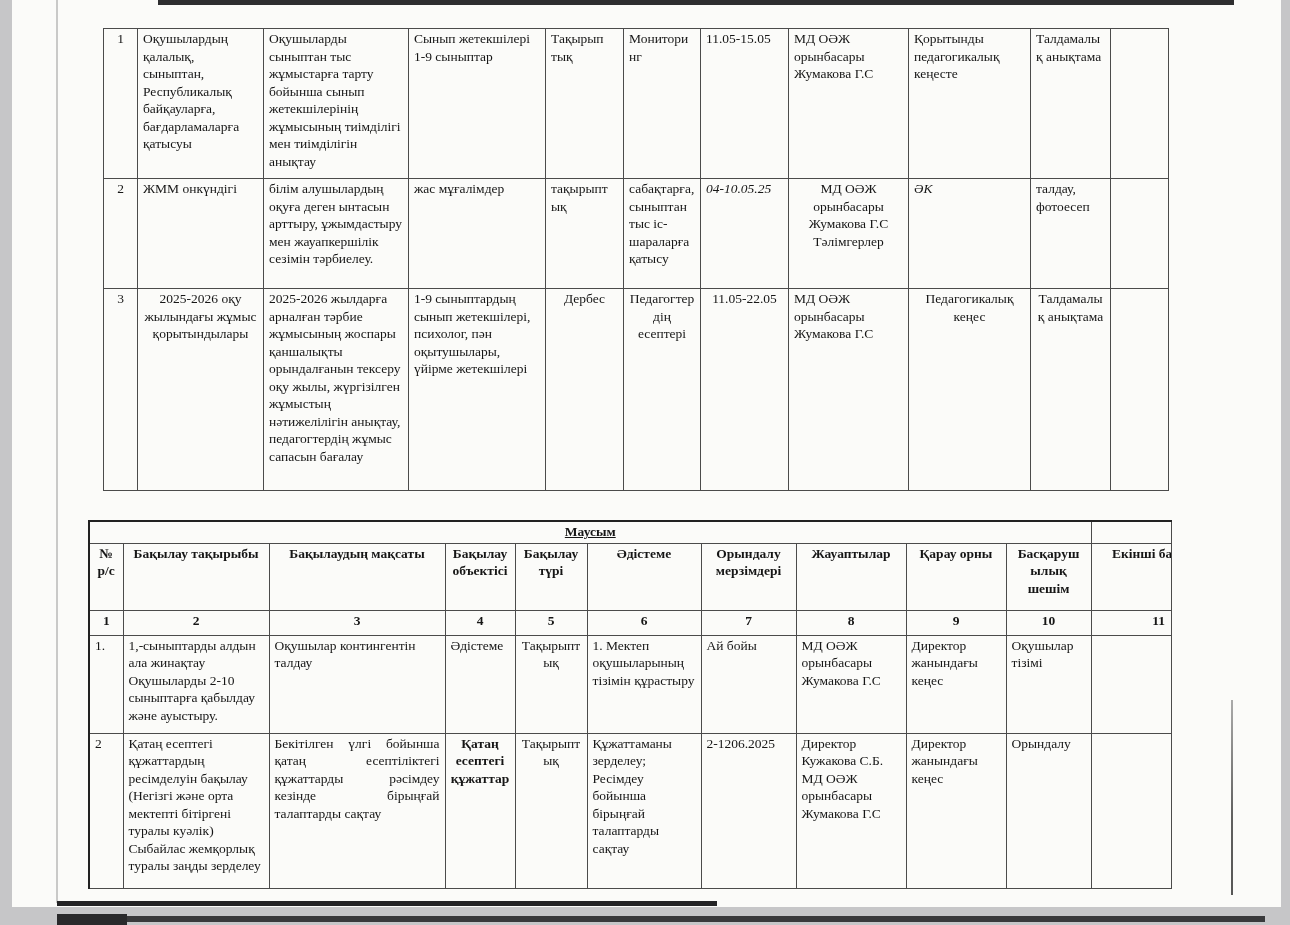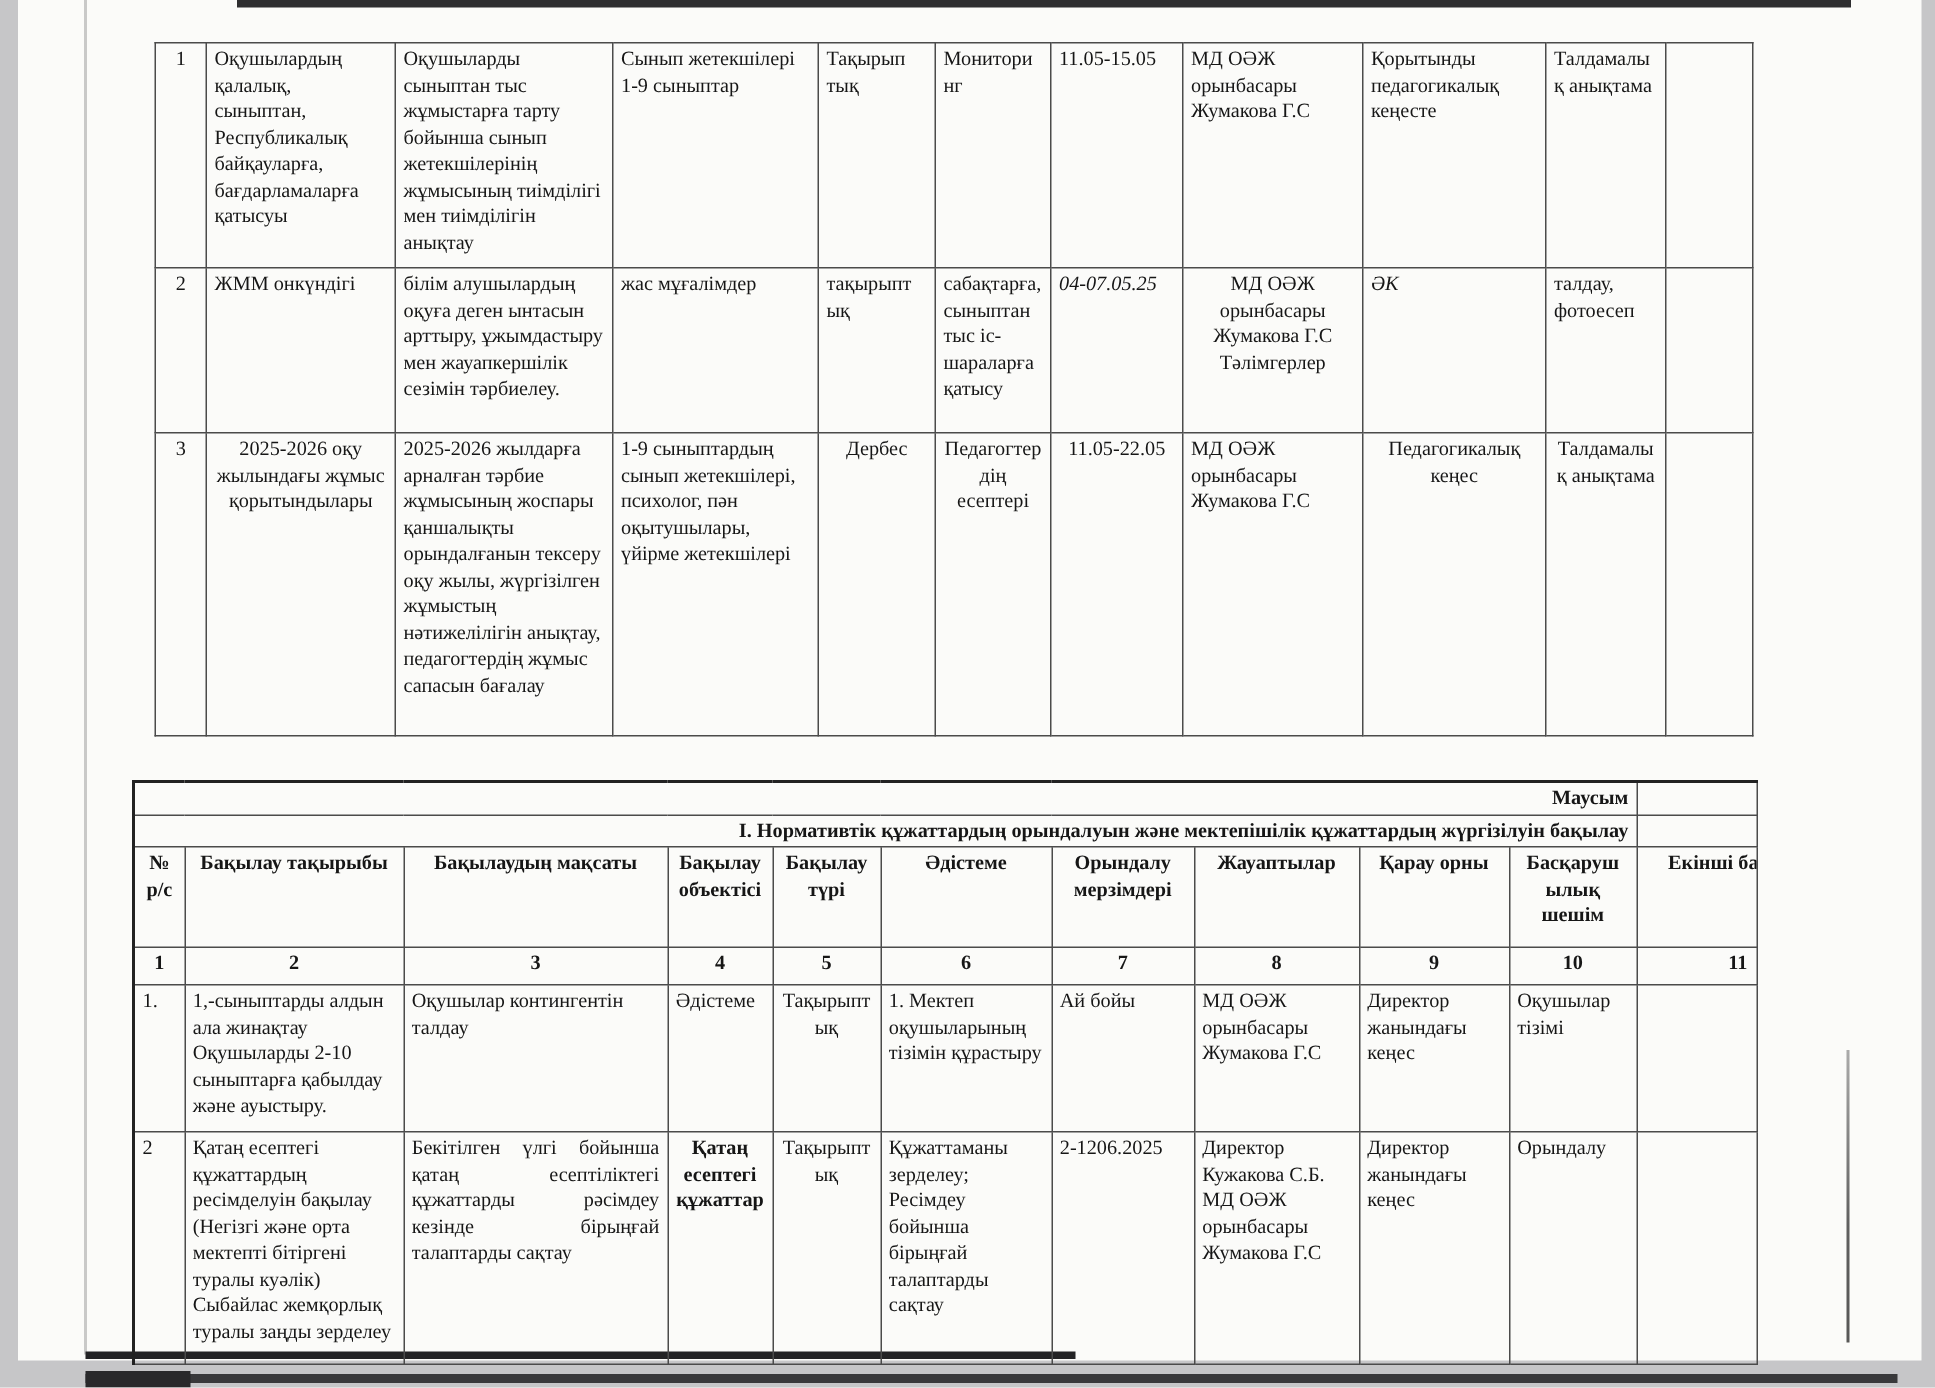--- a/index.html
+++ b/index.html
@@ -17,21 +17,21 @@
   table.top{left:103px;top:28px;width:1065px;}
   table.bottom{left:88px;top:520px;width:1082px;}
   table.bottom{border-left:2px solid #222;border-top:2px solid #222;}
   td.c{text-align:center;}
   td.m{vertical-align:middle;}
   td.b,.b{font-weight:bold;}
   td.i{font-style:italic;}
   td.j{text-align:justify;}
   td.nr{border-right:none;}
   td.hdr{font-weight:bold;text-align:center;font-size:13.8px;}
-  td.band{font-weight:bold;text-align:right;font-size:14px;padding:0 4px;}
+  td.band{font-weight:bold;text-align:center;font-size:14px;padding:0 4px;text-decoration:underline;}
   tr.nums td{font-weight:bold;text-align:center;padding:1px 2px;}
   .wide{width:130px;text-align:center;}
 </style>
 </head>
 <body>
 
 <div class="stage">
   <div class="paper"></div>
   <div class="edge-top"></div>
   <div class="fold"></div>
@@ -68,21 +68,21 @@
       <td>Талдамалық анықтама</td>
       <td class="nr"></td>
     </tr>
     <tr style="height:110px">
       <td class="c">2</td>
       <td class="m">ЖММ онкүндігі</td>
       <td>білім алушылардың оқуға деген ынтасын арттыру, ұжымдастыру мен жауапкершілік сезімін тәрбиелеу.</td>
       <td>жас мұғалімдер</td>
       <td class="m">тақырыпт ық</td>
       <td>сабақтарға, сыныптан тыс іс-шараларға қатысу</td>
-      <td class="m i">04-07.05.25</td>
+      <td class="m i">04-10.05.25</td>
       <td class="m c">МД ОӘЖ орынбасары Жумакова Г.С Тәлімгерлер</td>
       <td class="i">ӘК</td>
       <td>талдау, фотоесеп</td>
       <td class="nr"></td>
     </tr>
     <tr style="height:202px">
       <td class="c">3</td>
       <td class="c">2025-2026 оқу жылындағы жұмыс қорытындылары</td>
       <td>2025-2026 жылдарға арналған тәрбие жұмысының жоспары қаншалықты орындалғанын тексеру оқу жылы, жүргізілген жұмыстың нәтижелілігін анықтау, педагогтердің жұмыс сапасын бағалау</td>
       <td>1-9 сыныптардың сынып жетекшілері, психолог, пән оқытушылары, үйірме жетекшілері</td>
@@ -107,24 +107,20 @@
         <col style="width:114px">
         <col style="width:95px">
         <col style="width:110px">
       <col style="width:100px">
         <col style="width:85px">
         <col style="width:80px">
     </colgroup>
     <tbody>
         <tr style="height:18px">
       <td class="band" colspan="10">Маусым</td>
-      <td class="nr"></td>
-    </tr>
-    <tr style="height:20px">
-      <td class="band" colspan="10">І. Нормативтік құжаттардың орындалуын және мектепішілік құжаттардың жүргізілуін  бақылау</td>
       <td class="nr"></td>
     </tr>
     <tr style="height:67px">
       <td class="hdr">№ р/с</td>
       <td class="hdr">Бақылау тақырыбы</td>
       <td class="hdr">Бақылаудың мақсаты</td>
       <td class="hdr">Бақылау объектісі</td>
       <td class="hdr">Бақылау түрі</td>
       <td class="hdr">Әдістеме</td>
       <td class="hdr">Орындалу мерзімдері</td>

